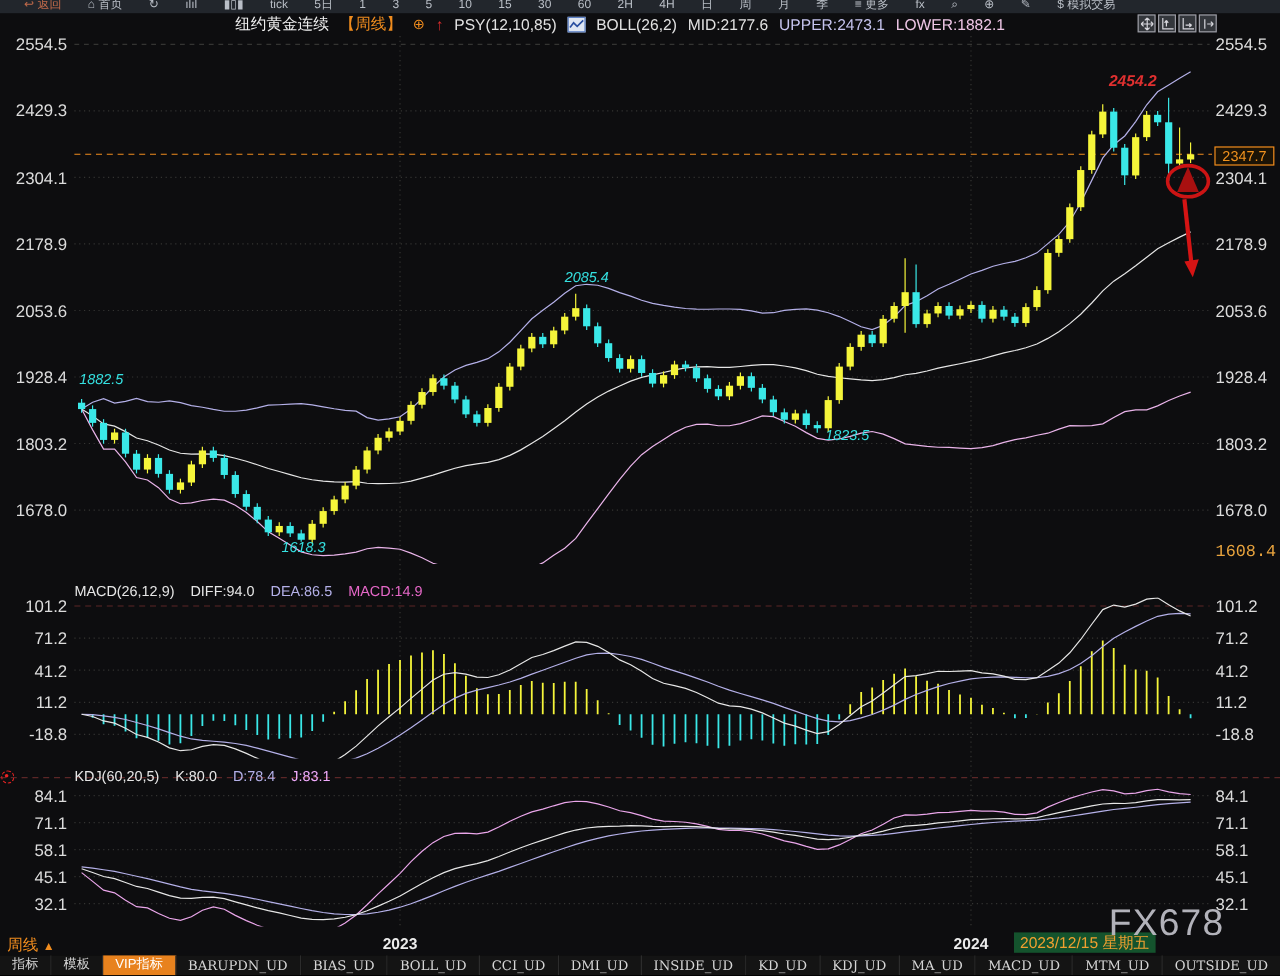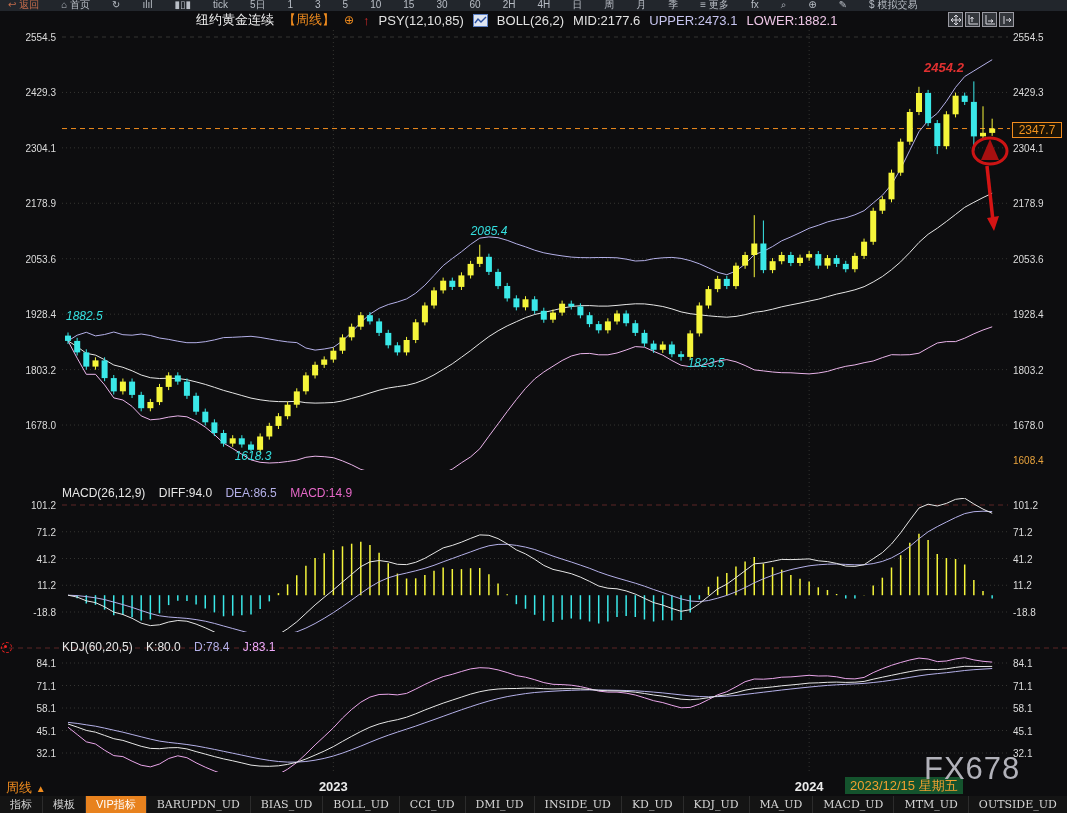--- a/index.html
+++ b/index.html
@@ -1,20 +1,20 @@
 <!DOCTYPE html>
 <html><head>
 <meta charset="utf-8">
 <style>
   html,body{margin:0;padding:0;background:#000;}
   #app{position:relative;width:1067px;height:813px;background:#0d0d0f;overflow:hidden;
        font-family:"Liberation Sans","DejaVu Sans",sans-serif;-webkit-font-smoothing:antialiased;}
   
   #toolbar{position:absolute;left:0;top:0;width:1067px;height:11px;background:#22262c;overflow:hidden;}
-  #toolbar .tb-inner{display:flex;align-items:flex-start;gap:22px;padding-left:8px;margin-top:-1px;
+  #toolbar .tb-inner{display:flex;align-items:flex-start;gap:22px;padding-left:20px;margin-top:-1px;
        font-size:10px;line-height:12px;color:#b9bec6;white-space:nowrap;}
   #toolbar .tb-item{cursor:default;}
   #toolbar .tb-back{color:#c06a4a;}
   
   #chart-header{position:absolute;left:0;top:11px;width:1067px;height:18px;display:flex;align-items:center;
        font-size:13px;color:#e2e2e2;}
   #chart-header .pad{width:187px;}
   #chart-header span{margin-right:9px;white-space:nowrap;}
   .sym{color:#f0f0f0;}
   .period{color:#f08c1e;}
@@ -23,24 +23,24 @@
   .upper-val{color:#c6c4ee;}
   .lower-val{color:#eec6e6;}
   .chart-ic{display:inline-block;width:13px;height:11px;background:#dfe6f2;border:1px solid #5b7fc4;
        position:relative;margin-right:6px;}
   .chart-ic svg{position:absolute;left:0;top:0;}
   
   #pane-ctrls{position:absolute;right:53px;top:12px;display:flex;gap:2px;}
   .ctrl-box{width:13px;height:13px;border:1px solid #9a9aa2;background:#34373c;display:flex;
        align-items:center;justify-content:center;}
   
-  .tick{position:absolute;font-size:10px;color:#dcdcdc;transform:translateY(-50%);white-space:nowrap;}
+  .tick{position:absolute;font-size:14px;color:#dcdcdc;transform:translateY(-50%);white-space:nowrap;}
   .tick.l{left:0;width:56px;text-align:right;}
   .tick.r{left:1013px;width:54px;text-align:left;}
-  .tick.orange{color:#e8a33d;}
+  .tick.orange{color:#e8a33d;font-family:Liberation Mono, monospace;}
   
   .pane-hdr{position:absolute;left:62px;font-size:12px;white-space:nowrap;color:#e6e6e6;}
   .pane-hdr span{margin-right:10px;}
   
   .ann{position:absolute;font-size:12px;transform:translateX(-50%);white-space:nowrap;font-style:italic;}
   .ann.left-align{transform:none;}
   .ann.bold{font-weight:bold;font-size:13px;}
   
   #price-badge{position:absolute;left:1012px;width:48px;height:14px;border:1px solid #f08c1e;
        background:#1b1306;color:#f0921e;font-size:12px;line-height:14px;text-align:center;}

